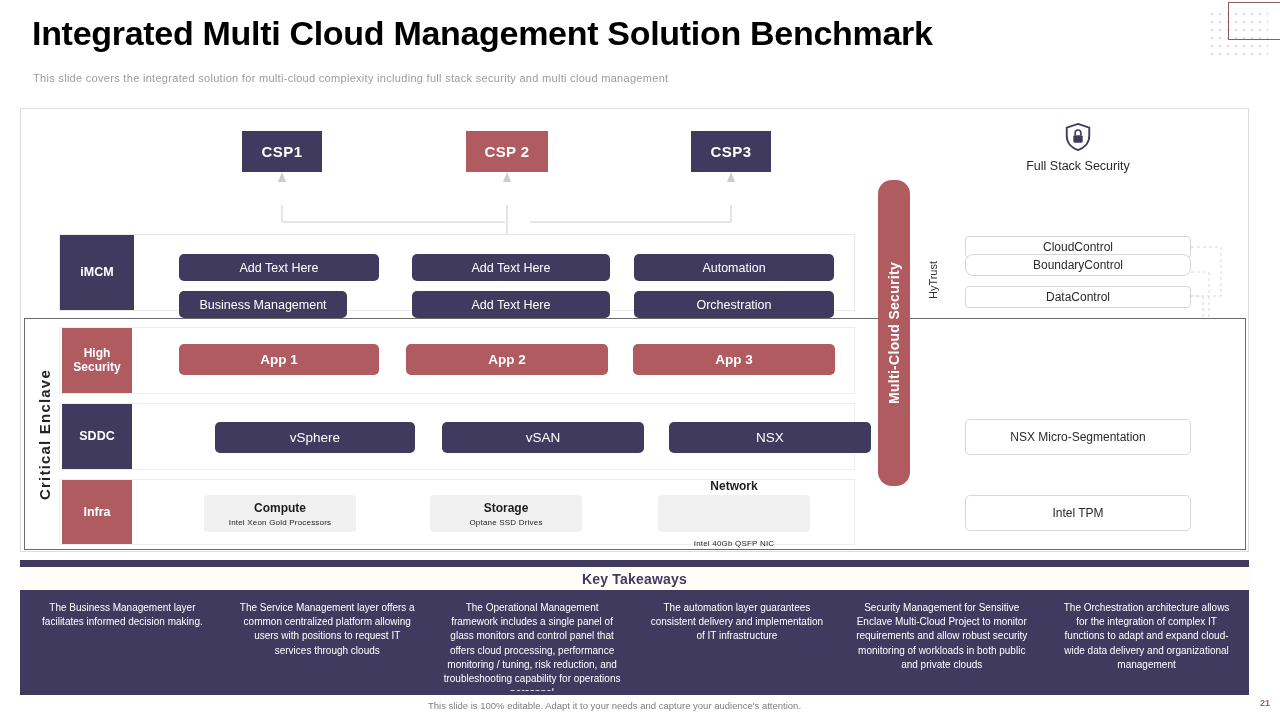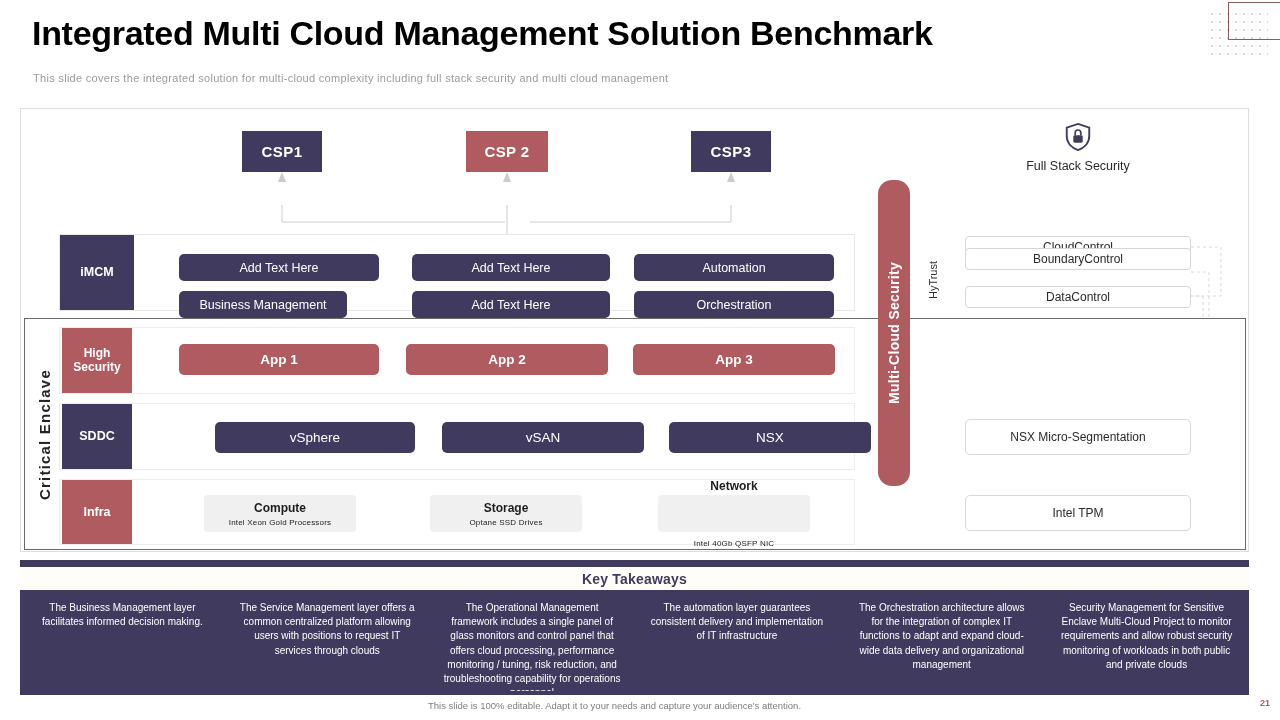--- a/index.html
+++ b/index.html
@@ -223,31 +223,31 @@
 <svg id="shield" viewBox="0 0 32 32">
   <path d="M16 2 L28 6 V15 C28 23 22 28 16 30 C10 28 4 23 4 15 V6 Z" fill="none" stroke="#413a5f" stroke-width="2"></path>
   <rect x="11" y="14" width="10" height="8" rx="1.5" fill="#413a5f"></rect>
   <path d="M13 14 V11.5 a3 3 0 0 1 6 0 V14" fill="none" stroke="#413a5f" stroke-width="1.8"></path>
 </svg>
 <div id="fss-label">Full Stack Security</div>
 <div id="hytrust">
     <span>HyTrust</span>
   </div>
 <div class="ctrl" style="top:236px;">CloudControl</div>
-<div class="ctrl" style="top:248px;">BoundaryControl</div>
+<div class="ctrl" style="top:254px;border-radius:8px;">BoundaryControl</div>
 <div class="ctrl" style="top:286px;">DataControl</div>
 <div class="rbox" style="top:419px;">NSX Micro-Segmentation</div>
 <div class="rbox" style="top:495px;">Intel TPM</div>
 
 <div id="kt-bar-top"></div>
 <div id="kt-title">Key Takeaways</div>
 <div id="kt-body">
   <div class="kt-col">The Business Management layer facilitates informed decision making.</div>
   <div class="kt-col">The Service Management layer offers a common centralized platform allowing users with positions to request IT services through clouds</div>
   <div class="kt-col">The Operational Management framework includes a single panel of glass monitors and control panel that offers cloud processing, performance monitoring / tuning, risk reduction, and troubleshooting capability for operations personnel</div>
   <div class="kt-col">The automation layer guarantees consistent delivery and implementation of IT infrastructure</div>
+  <div class="kt-col">Security Management for Sensitive Enclave Multi-Cloud Project to monitor requirements and allow robust security monitoring of workloads in both public and private clouds</div>
   <div class="kt-col">The Orchestration architecture allows for the integration of complex IT functions to adapt and expand cloud-wide data delivery and organizational management</div>
-  <div class="kt-col">Security Management for Sensitive Enclave Multi-Cloud Project to monitor requirements and allow robust security monitoring of workloads in both public and private clouds</div>
 </div>
 
 <div id="footbar"></div>
 <div id="footnote">This slide is 100% editable. Adapt it to your needs and capture your audience's attention.</div>
 <div id="pageno">21</div>
 
 </body></html>

